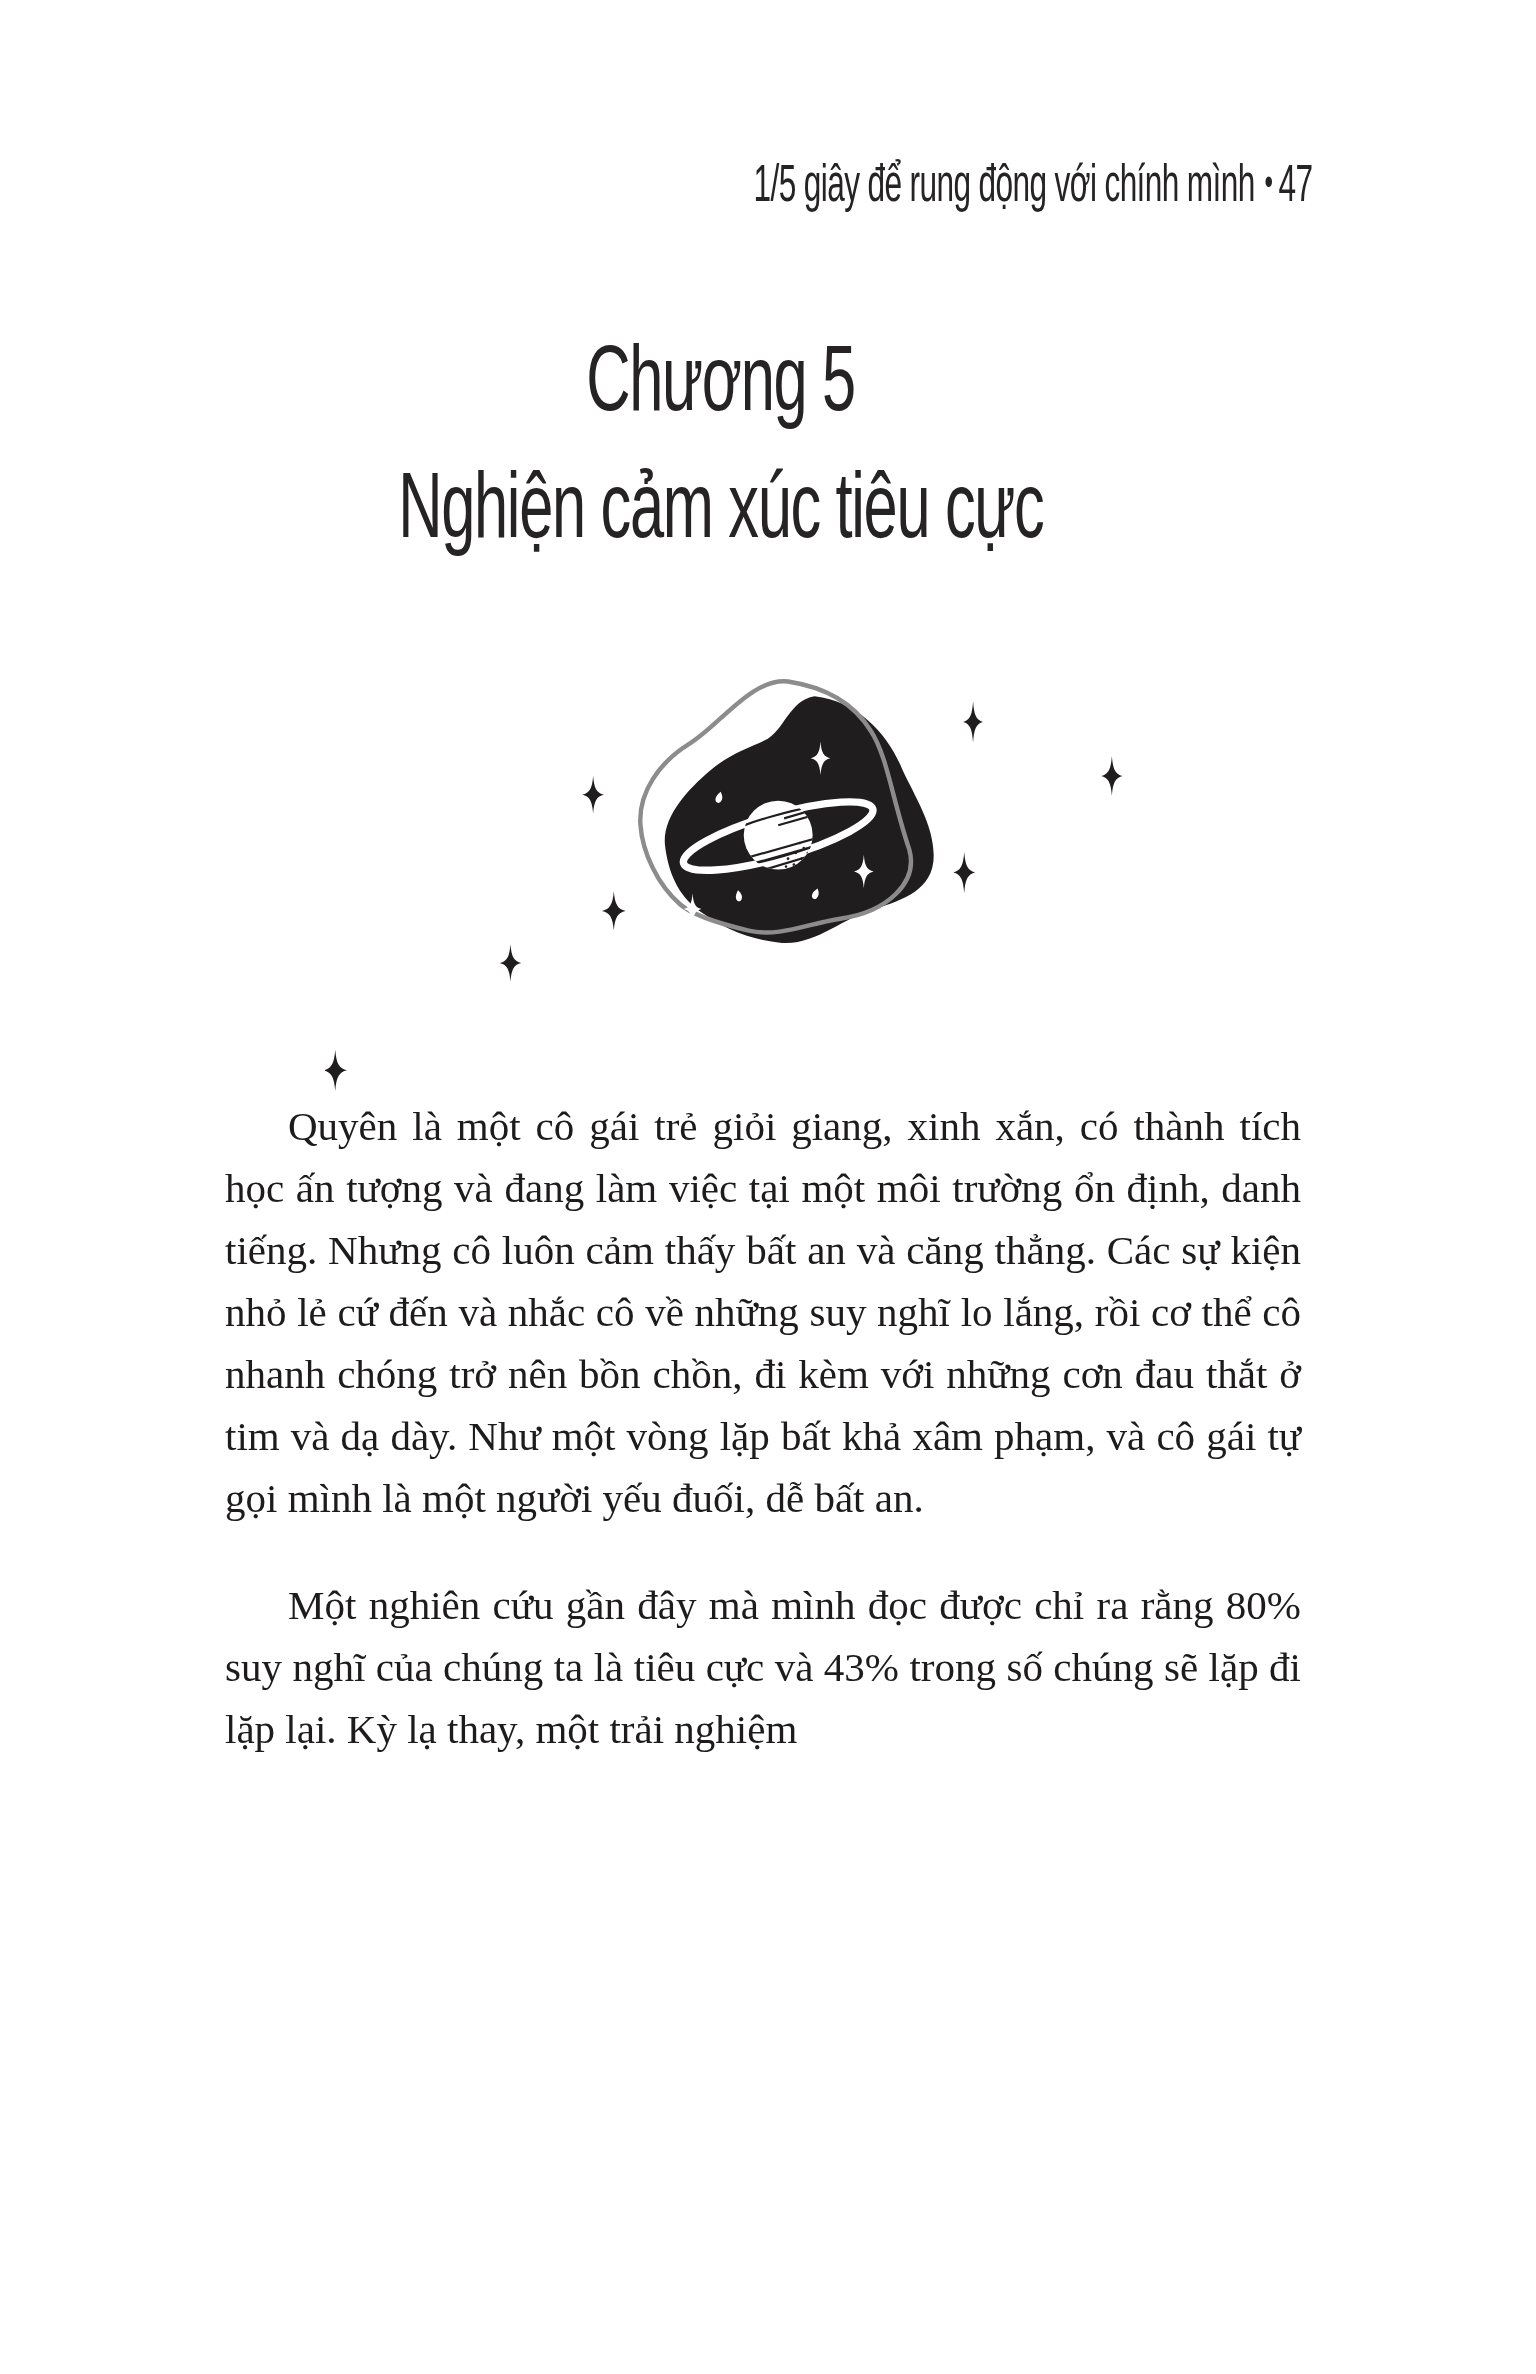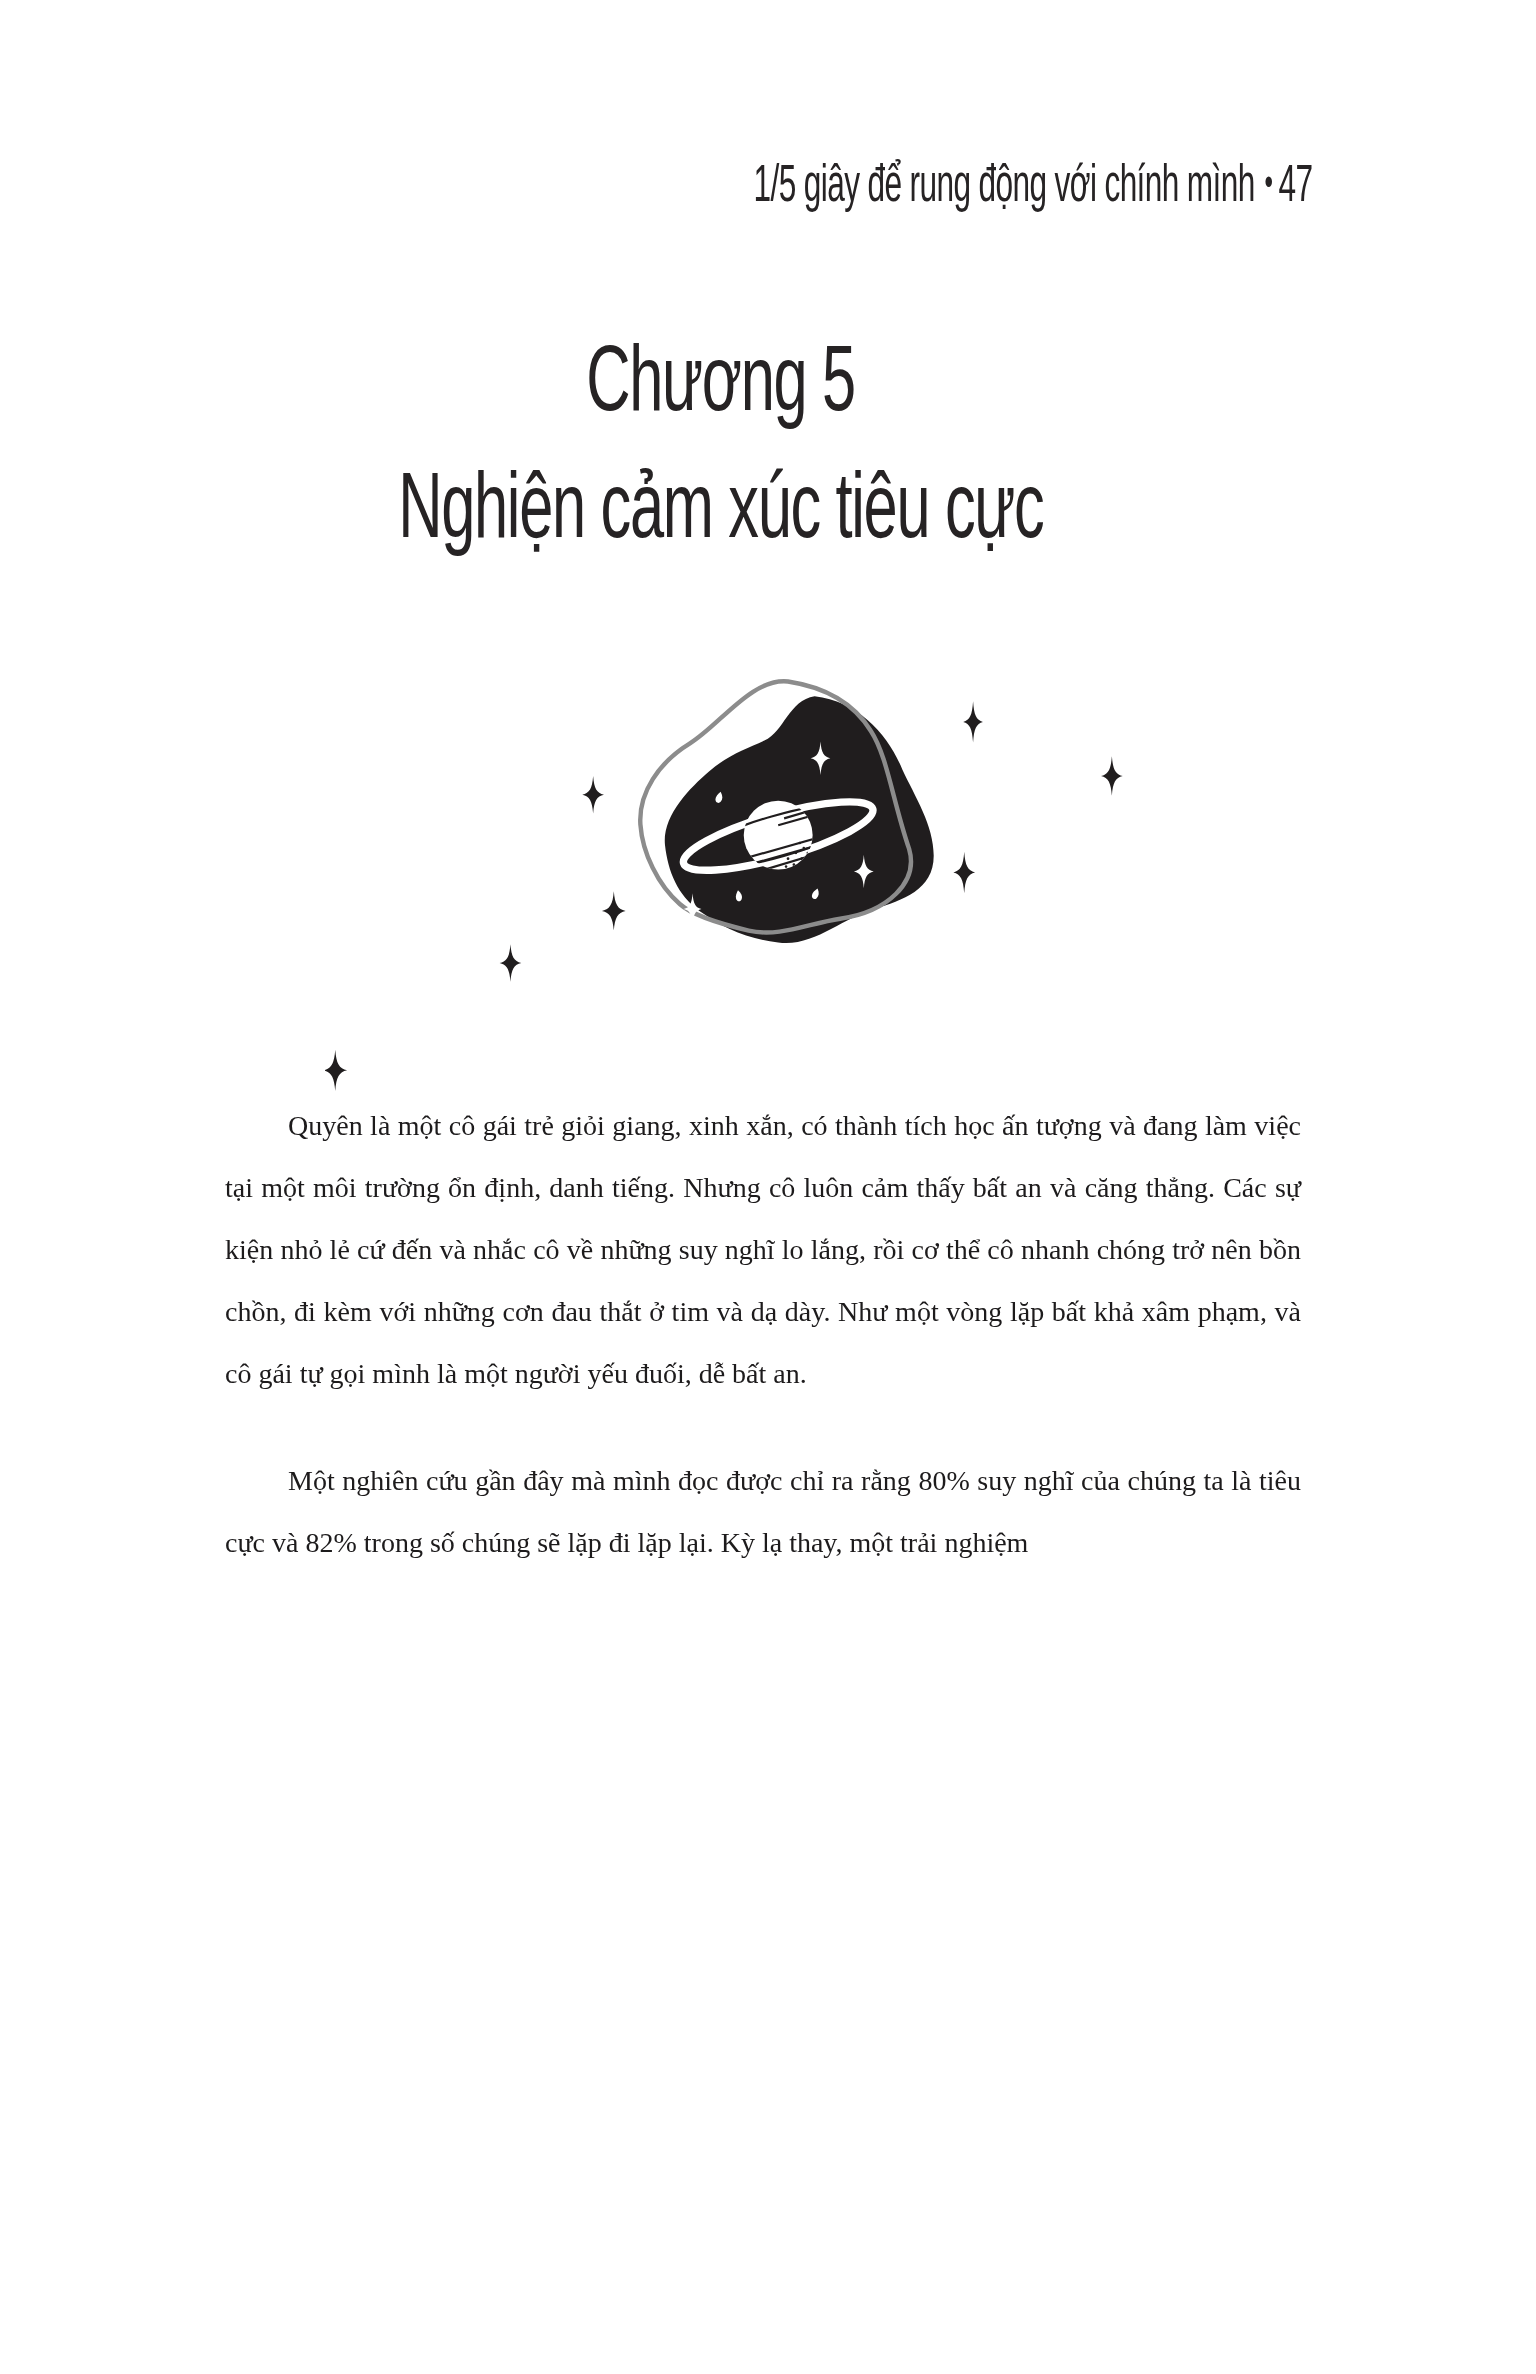--- a/index.html
+++ b/index.html
@@ -58,21 +58,21 @@
   .illustration{
     position:absolute;
     left:325px; top:591px;
     width:867px; height:502px;
   }
   
   .body-text{
     position:absolute;
     left:225px; top:1095px;
     width:1076px;
-    font-size:28px;
+    font-size:41px;
     line-height:62px;
     text-align:justify;
     color:#1d1b1c;
   }
   .body-text p{
     margin:0 0 45px 0;
     text-indent:63px;
   }
 </style>
 </head>
@@ -162,15 +162,15 @@
     <use href="#sparkle" transform="translate(518 978) scale(11 19)"></use>
     <use href="#sparkle" transform="translate(340 1087) scale(12 21)"></use>
     <use href="#sparkle" transform="translate(988 733) scale(10 21)"></use>
     <use href="#sparkle" transform="translate(1129 788) scale(11 20)"></use>
     <use href="#sparkle" transform="translate(979 886) scale(11 21)"></use>
   </g>
 </svg>
 
 <div class="body-text">
   <p>Quyên là một cô gái trẻ giỏi giang, xinh xắn, có thành tích học ấn tượng và đang làm việc tại một môi trường ổn định, danh tiếng. Nhưng cô luôn cảm thấy bất an và căng thẳng. Các sự kiện nhỏ lẻ cứ đến và nhắc cô về những suy nghĩ lo lắng, rồi cơ thể cô nhanh chóng trở nên bồn chồn, đi kèm với những cơn đau thắt ở tim và dạ dày. Như một vòng lặp bất khả xâm phạm, và cô gái tự gọi mình là một người yếu đuối, dễ bất an.</p>
-  <p>Một nghiên cứu gần đây mà mình đọc được chỉ ra rằng 80% suy nghĩ của chúng ta là tiêu cực và 82% trong số chúng sẽ lặp đi lặp lại. Kỳ lạ thay, một trải nghiệm</p>
+  <p>Một nghiên cứu gần đây mà mình đọc được chỉ ra rằng 80% suy nghĩ của chúng ta là tiêu cực và 43% trong số chúng sẽ lặp đi lặp lại. Kỳ lạ thay, một trải nghiệm</p>
 </div>
 
 
 </body></html>

